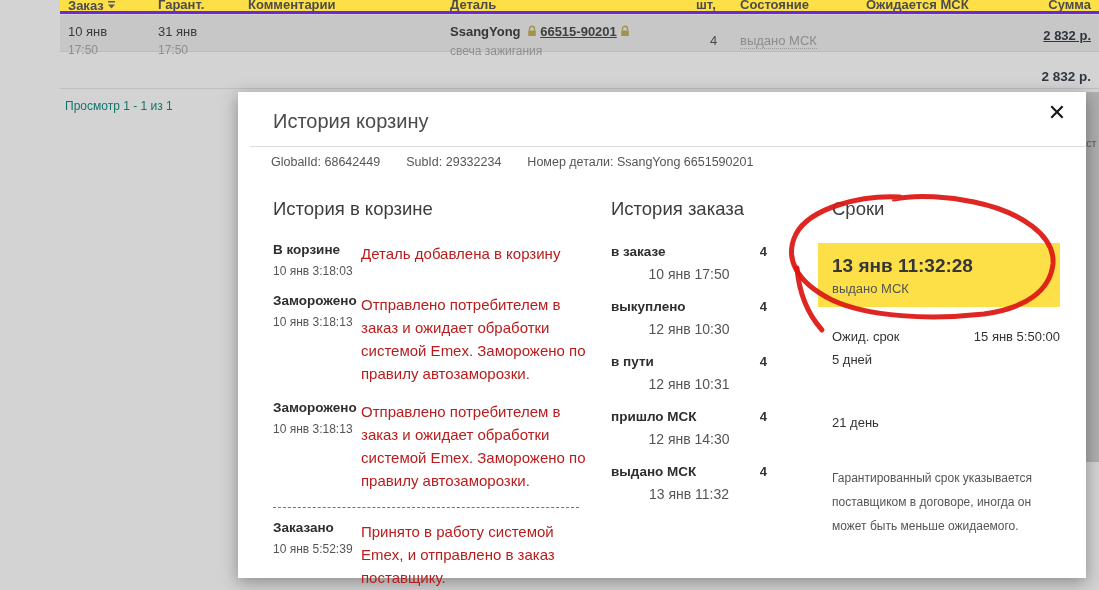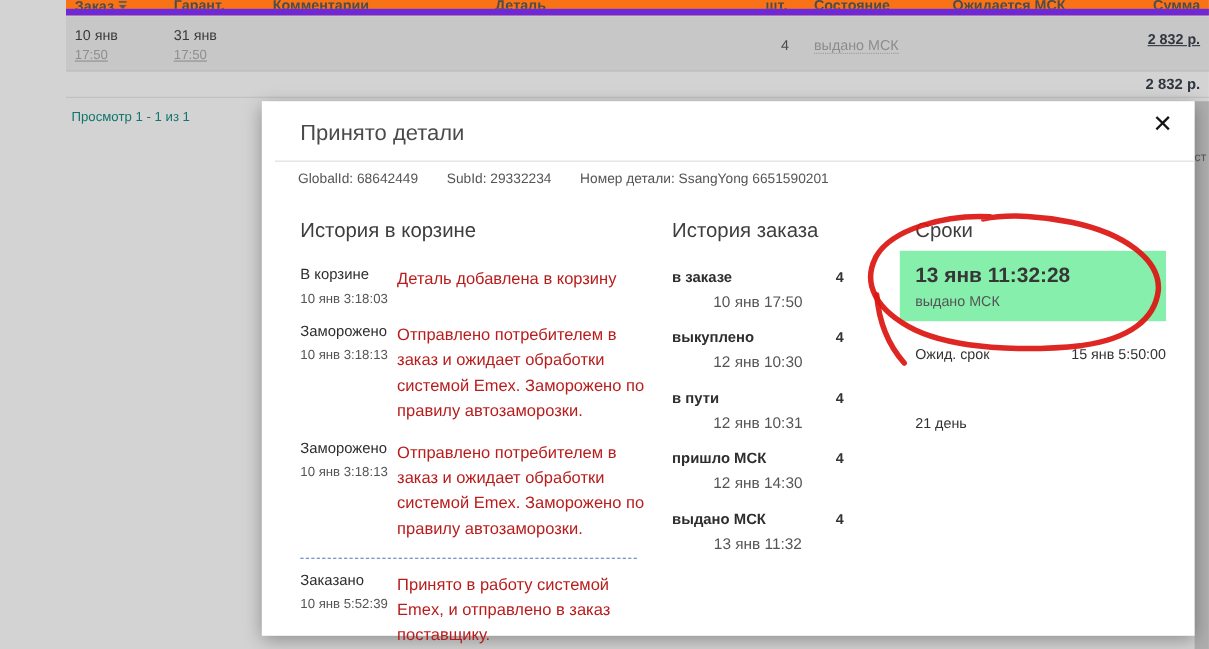--- a/index.html
+++ b/index.html
@@ -4,51 +4,51 @@
 <style>
   * { margin:0; padding:0; box-sizing:border-box; }
   html,body { width:1099px; height:590px; overflow:hidden; }
   body {
     font-family:"Liberation Sans","DejaVu Sans",sans-serif;
     background:#d3d3d3; position:relative; color:#3b3b3b;
   }
   
   .tbl-header {
     position:absolute; left:60px; top:0; width:1039px; height:14px;
-    background:#f97316; border-bottom:6px solid #6d28d9; overflow:hidden;
+    background:#fde047; border-bottom:3px solid #6d28d9; overflow:hidden;
   }
   .tbl-header .hcell {
     position:absolute; top:-3px; font-size:13px; font-weight:600; color:#4c4c4c;
     white-space:nowrap;
   }
   .h-order{left:8px;} .h-guar{left:98px;} .h-comm{left:188px;} .h-part{left:390px;}
   .h-qty{left:636px;} .h-state{left:680px;} .h-expected{left:806px;}
   .h-sum{right:8px;}
   .sort-ic{display:inline-block; vertical-align:1px; margin-left:3px;}
   .tbl-row {
-    position:absolute; left:60px; top:15px; width:1039px; height:50px;
+    position:absolute; left:60px; top:15px; width:1039px; height:37px;
     background:#c7c7c7; border-bottom:1px solid #bcbcbc;
   }
   .tbl-row .cell{ position:absolute; font-size:13px; }
   .c-order{left:8px; top:9px;} .c-guar{left:98px; top:9px;}
-  .cell .sub{ color:#8e8e8e; font-size:12px; margin-top:4px;text-decoration:underline; }
+  .cell .sub{ color:#8e8e8e; font-size:12px; margin-top:4px; }
   .c-part{left:390px; top:9px;}
   .brand{font-weight:700; color:#363636;}
   .part-link{ color:#3f3f3f; font-weight:700; text-decoration:underline; cursor:pointer;}
   .lock{ display:inline-block; vertical-align:-1px; margin:0 3px; }
   .c-qty{left:650px; top:18px; color:#4a4a4a;}
   .c-state{left:680px; top:18px; color:#8c8c8c; border-bottom:1px dotted #9a9a9a; cursor:pointer;}
   .c-sum{right:8px; top:13px; font-weight:700; color:#2f3640; text-decoration:underline; font-size:13.5px; cursor:pointer;}
   .tbl-total{
     position:absolute; right:8px; top:69px; font-weight:700; color:#2f3640; font-size:13.5px;
   }
   .tbl-sep{ position:absolute; left:60px; top:88px; width:1039px; height:1px; background:#bfbfbf; }
   .pager{ position:absolute; left:65px; top:99px; font-size:12px; color:#0f766e; }
   .right-strip{
-    position:absolute; left:1086px; top:92px; width:13px; height:498px; background:#aeaeae;
+    position:absolute; left:1086px; top:92px; width:13px; height:370px; background:#aeaeae;
     font-size:11px; color:#5d5d5d; padding-top:45px; overflow:hidden;
   }
   
   .modal{
     position:absolute; left:238px; top:92px; width:848px; height:486px;
     background:#ffffff; box-shadow:0 4px 16px rgba(0,0,0,.35); z-index:10;
   }
   .modal-title{ position:absolute; left:35px; top:18px; font-size:20px; color:#4a4a4a; font-weight:400;}
   .modal-close{
     position:absolute; right:14px; top:6px; width:30px; height:30px; border:0; background:none;
@@ -59,39 +59,39 @@
   .meta-row{ position:absolute; left:33px; top:63px; display:flex; gap:26px; font-size:12.5px; color:#555; }
   .col{ position:absolute; top:82px; }
   .col-h{ font-size:18.5px; color:#3d3d3d; font-weight:400;margin-top:24px; }
   .col-basket{ left:35px; width:318px; }
   .col-order{ left:373px; width:156px; }
   .col-terms{ left:580px; width:242px; }
   
   .b-entries{ margin-top:22px; }
   .b-entry{ display:flex; margin-bottom:15px; }
   .b-left{ width:88px; flex:none; }
-  .b-label{ font-size:13.5px; font-weight:400; color:#2e2e2e; }
+  .b-label{ font-size:13.5px; font-weight:700; color:#2e2e2e; }
   .b-date{ font-size:12px; color:#555; margin-top:7px; }
   .b-desc{ width:230px; font-size:15px; color:#b91c1c; line-height:23px; }
   .dash-sep{ border-top:1px dashed #4d79b5; margin:4px 0 12px 0; width:306px; }
   .basket-link{
     display:inline-block; margin-top:14px; font-size:14px; color:#7c90a8;
     border-bottom:1px dotted #8ea0b5; cursor:pointer;
   }
   .supplier-h{ margin-top:30px; }
   
   .o-entries{ margin-top:24px; }
   .o-entry{ margin-bottom:17px; }
   .o-top{ display:flex; justify-content:space-between; }
   .o-label{ font-size:13.5px; font-weight:700; color:#2e2e2e; }
   .o-qty{ font-size:13px; font-weight:700; color:#333; }
   .o-date{ font-size:14px; color:#555; margin-top:7px;text-align:center; }
   
   .col-terms .col-h{ margin-left:14px; }
-  .t-box{ margin-top:8px; background:#86efac; padding:12px 14px 11px 14px; }
+  .t-box{ margin-top:23px; background:#fde047; padding:12px 14px 11px 14px; }
   .t-dt{ font-size:19px; font-weight:700; color:#363636; }
   .t-status{ font-size:13px; color:#555; margin-top:4px; }
   .t-rows{ margin-top:22px; padding-left:14px; }
   .t-row{ display:flex; justify-content:space-between; font-size:13px; color:#333; }
   .t-sub{ font-size:13px; color:#333; margin-top:8px; padding-left:14px; }
   .t-gap{ height:40px; }
   .t-note{ margin-top:36px; margin-left:14px; width:228px; font-size:12px; color:#555; line-height:24px; }
   
   .red-circle{ position:absolute; left:778px; top:182px; z-index:60; pointer-events:none; }
 </style>
@@ -114,32 +114,45 @@
 
 <div class="tbl-row">
   <div class="cell c-order">
     <div>10 янв</div>
     <div class="sub">17:50</div>
   </div>
   <div class="cell c-guar">
     <div>31 янв</div>
     <div class="sub">17:50</div>
   </div>
+  <div class="cell c-part">
+    <div>
+      <span class="brand">SsangYong</span>
+      <span class="lock"><svg width="10" height="12" viewBox="0 0 10 12">
+            <path d="M2.5 5.5 V3.8 a2.5 2.5 0 0 1 5 0 V5.5" stroke="#a3924a" stroke-width="1.4" fill="none"></path>
+            <rect x="1.2" y="5.5" width="7.6" height="5.6" rx="0.8" fill="#a3924a"></rect>
+          </svg></span><span class="part-link">66515-90201</span><span class="lock"><svg width="10" height="12" viewBox="0 0 10 12">
+            <path d="M2.5 5.5 V3.8 a2.5 2.5 0 0 1 5 0 V5.5" stroke="#a3924a" stroke-width="1.4" fill="none"></path>
+            <rect x="1.2" y="5.5" width="7.6" height="5.6" rx="0.8" fill="#a3924a"></rect>
+          </svg></span>
+    </div>
+    <div class="sub">свеча зажигания</div>
+  </div>
   <div class="cell c-qty">4</div>
   <div class="cell c-state">выдано МСК</div>
   <div class="cell c-sum">2 832 р.</div>
 </div>
 
 <div class="tbl-total">2 832 р.</div>
 <div class="tbl-sep"></div>
 <div class="pager">Просмотр 1 - 1 из 1</div>
 <div class="right-strip"><span>ст</span></div>
 
 <div class="modal">
-  <h1 class="modal-title">Принято детали</h1>
+  <h1 class="modal-title">История корзину</h1>
   <button class="modal-close">✕</button>
   <div class="modal-divider"></div>
 
   <div class="meta-row">
     <span>GlobalId: 68642449</span>
     <span>SubId: 29332234</span>
     <span>Номер детали: SsangYong 6651590201</span>
   </div>
 
   <div class="col col-basket">
@@ -226,21 +239,23 @@
     <div class="t-box">
       <div class="t-dt">13 янв 11:32:28</div>
       <div class="t-status">выдано МСК</div>
     </div>
     <div class="t-rows">
       <div class="t-row">
         <span>Ожид. срок</span>
         <span>15 янв 5:50:00</span>
       </div>
     </div>
+    <div class="t-sub">5 дней</div>
     <div class="t-gap"></div>
     <div class="t-sub">21 день</div>
+    <div class="t-note">Гарантированный срок указывается поставщиком в договоре, иногда он может быть меньше ожидаемого.</div>
   </div>
 </div>
 
 <svg class="red-circle" width="292" height="152" viewBox="0 0 292 152">
   <path d="M122 15 C 82 13, 32 26, 18 52 C 6 76, 18 100, 54 118 C 90 135, 152 138, 206 132 C 249 126, 272 108, 275 82 C 277 54, 244 30, 196 20 C 172 15, 140 12, 116 17" fill="none" stroke="#dc1712" stroke-width="5" stroke-linecap="round" opacity="0.93"></path>
   <path d="M19 86 C 21 110, 28 130, 44 148" fill="none" stroke="#dc1712" stroke-width="5" stroke-linecap="round" opacity="0.93"></path>
 </svg>
 
 </body></html>

